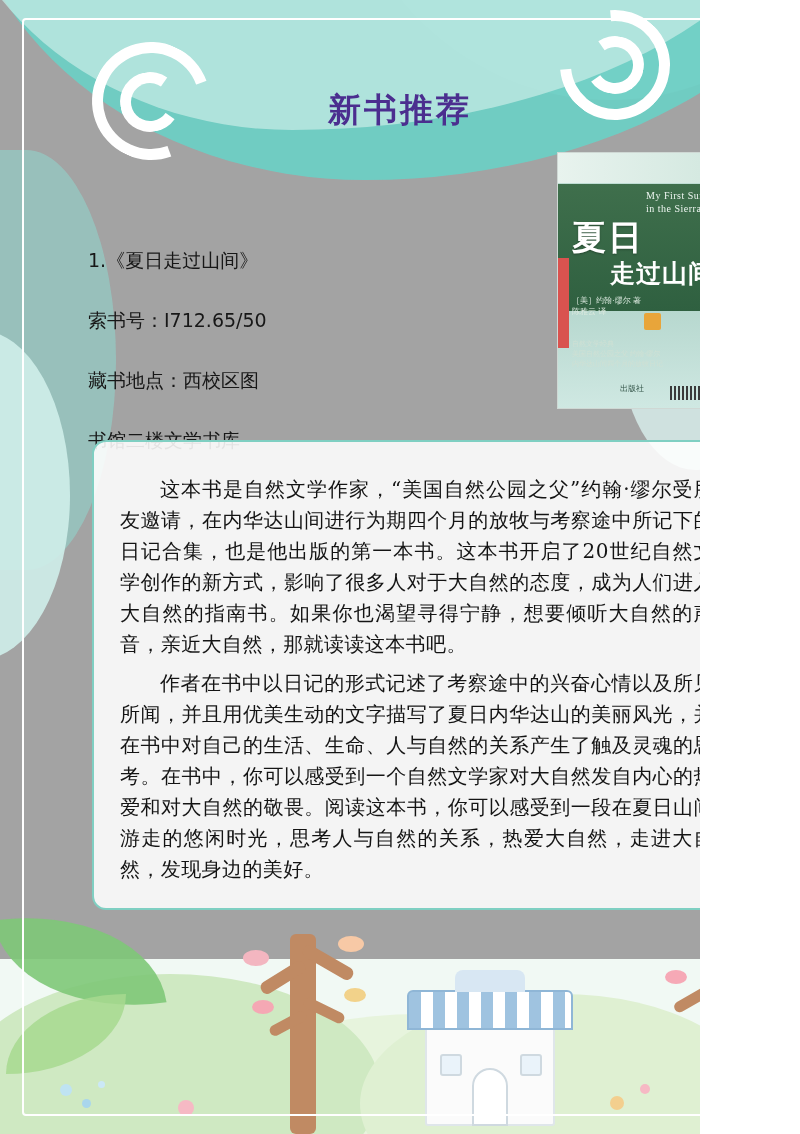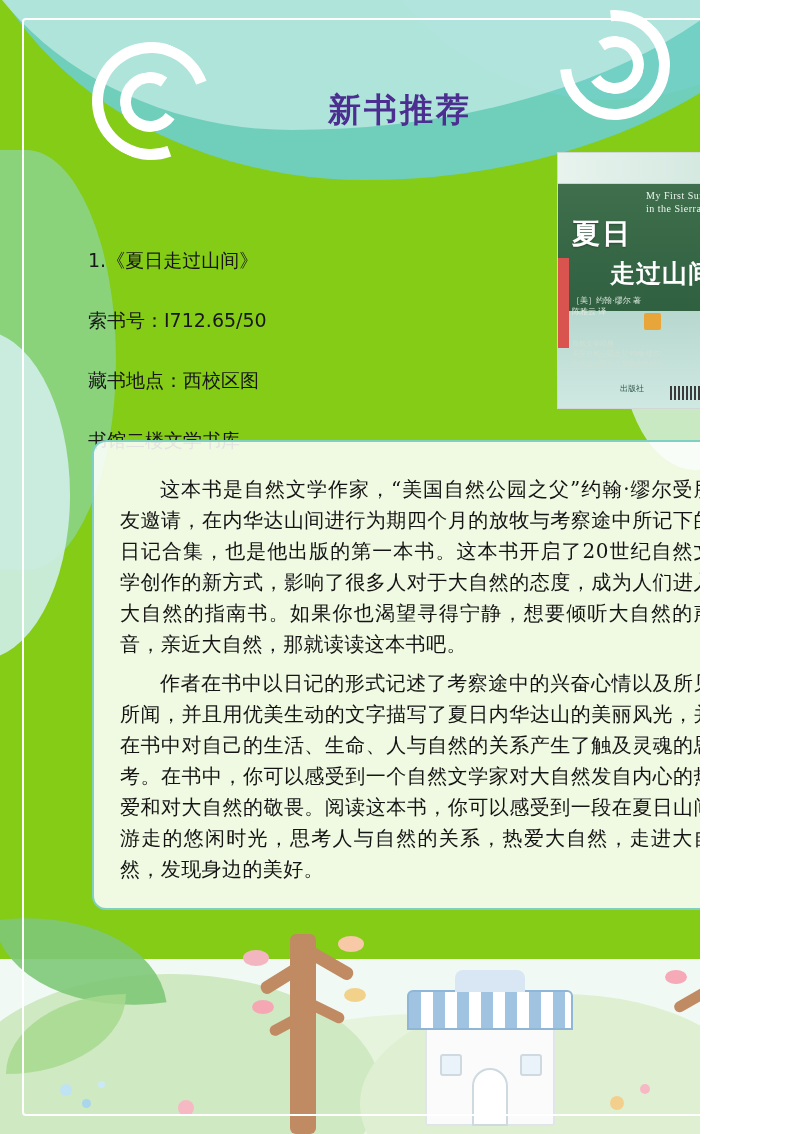--- a/index.html
+++ b/index.html
@@ -11,21 +11,21 @@
     background: #ffffff;
     overflow: hidden;
     position: relative;
   }
 
   
   #poster {
     position: absolute;
     left: 0; top: 0;
     width: 700px; height: 1134px;
-    background: #84cc16;
+    background: #a3a3a3;
     overflow: hidden;
   }
 
   
   .deco { position: absolute; pointer-events: none; }
 
   .top-wave {
     left: -40px; top: -150px;
     width: 900px; height: 330px;
     background: #6ecfc4;
@@ -218,21 +218,21 @@
     color: #eef6f1;
     font-family: "Liberation Serif", serif;
     font-size: 10px;
     line-height: 13px;
     letter-spacing: .5px;
   }
   .cover-cn1 {
     position: absolute; left: 14px; top: 62px;
     color: #ffffff;
     font-family: "DejaVu Serif", serif;
-    font-size: 28px;
+    font-size: 34px;
     font-weight: bold;
     letter-spacing: 2px;
     text-shadow: 0 1px 2px rgba(0,0,0,.3);
   }
   .cover-cn2 {
     position: absolute; left: 52px; top: 104px;
     color: #ffffff;
     font-family: "DejaVu Serif", serif;
     font-size: 25px;
     font-weight: bold;

